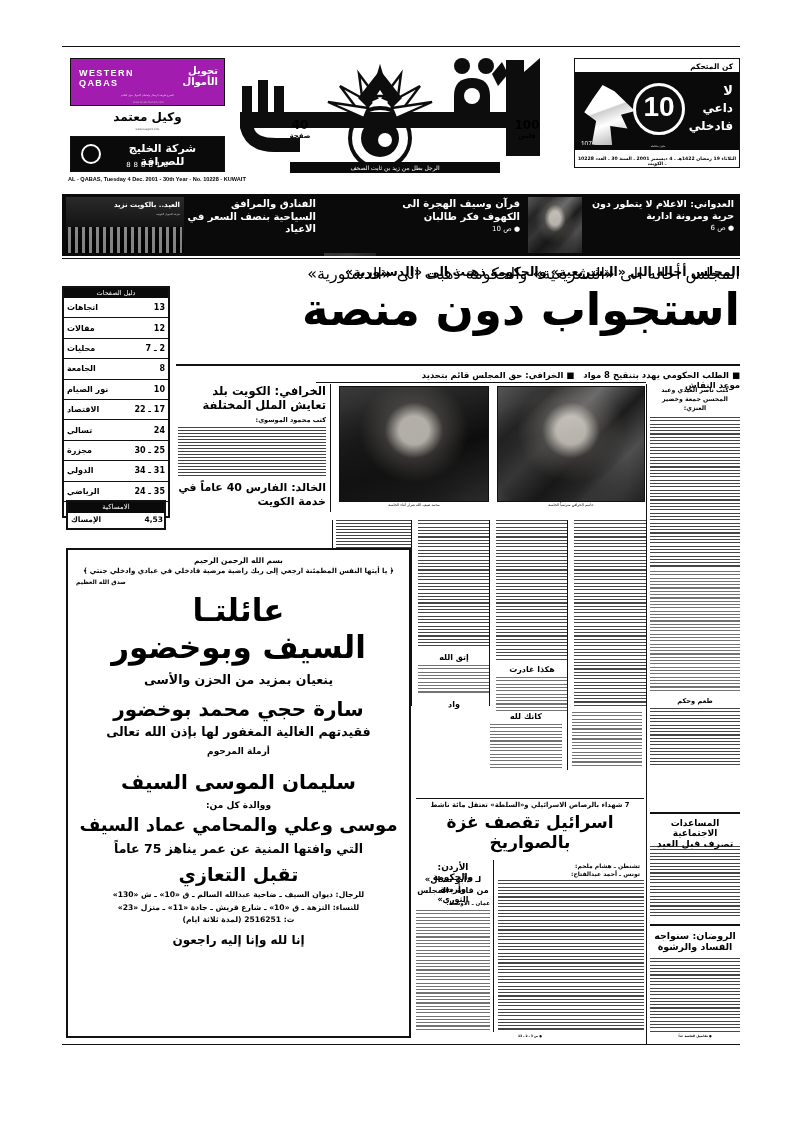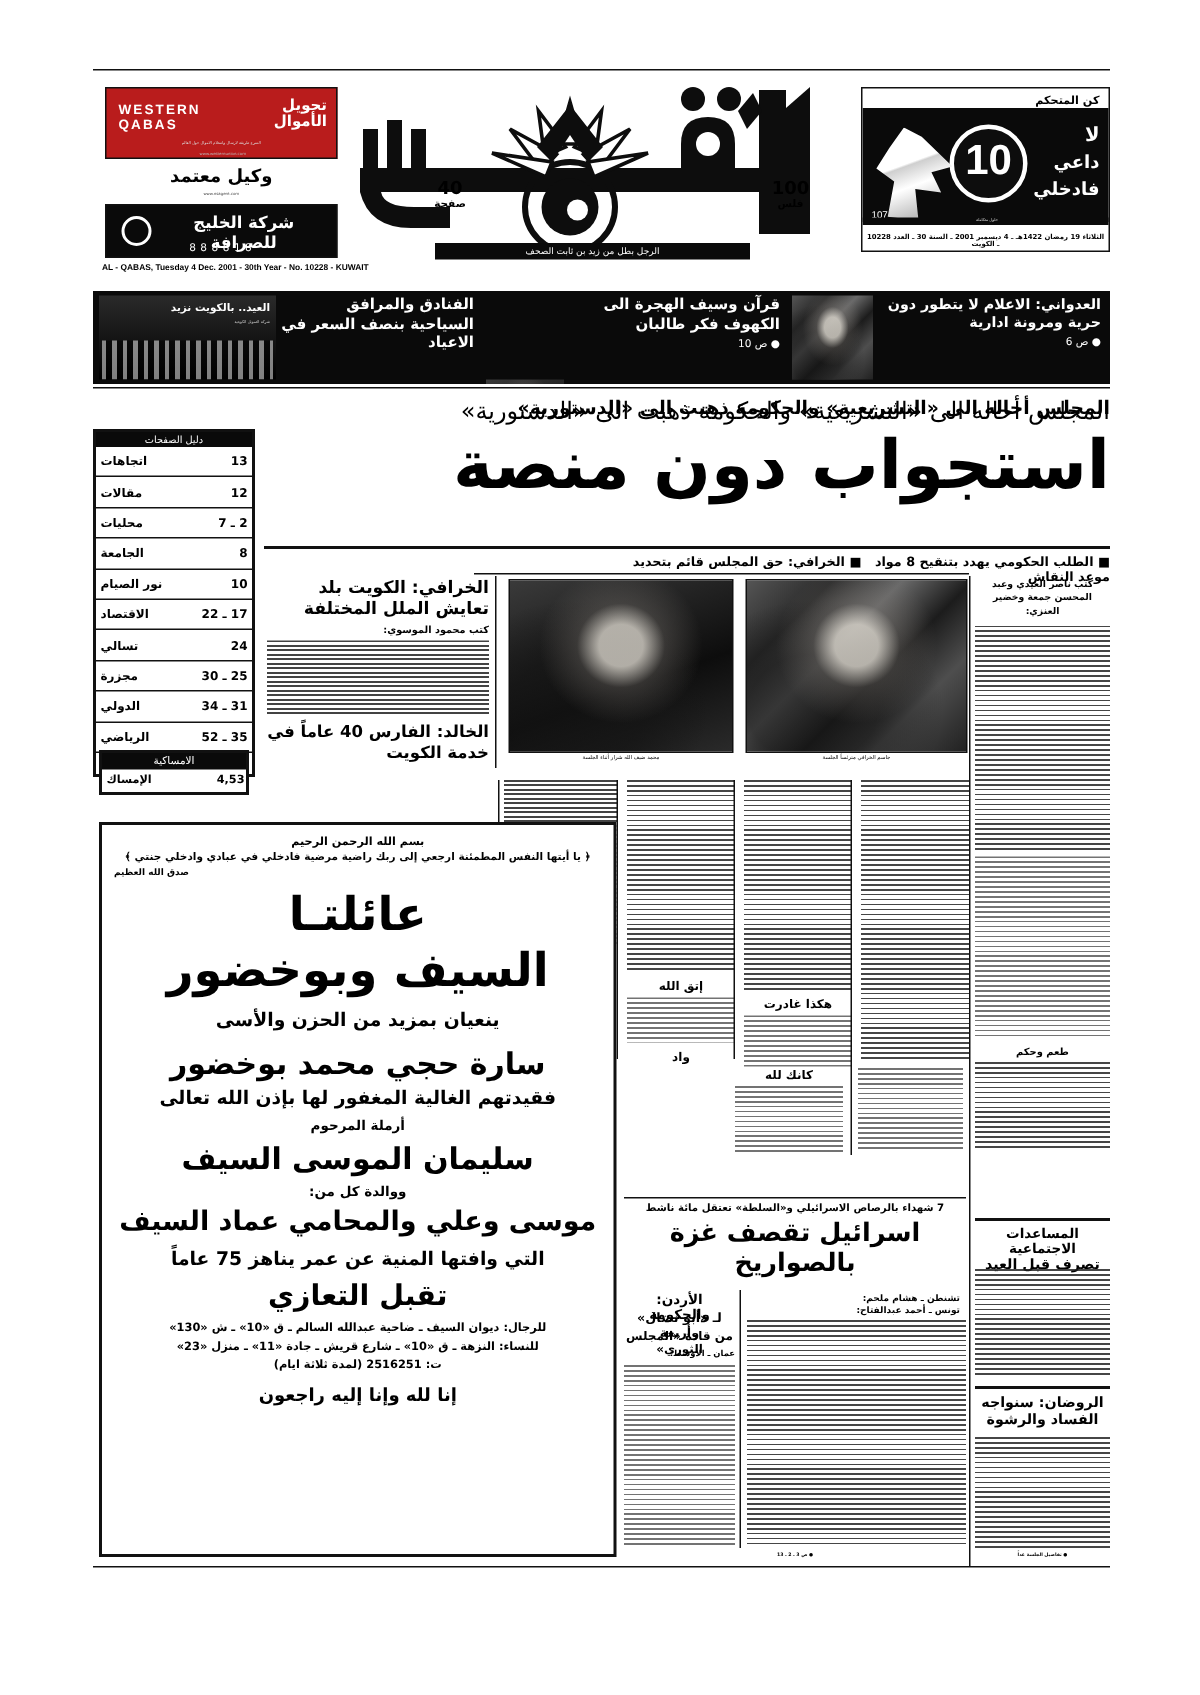--- a/index.html
+++ b/index.html
@@ -39,21 +39,21 @@
       #1a1a1a 0px,#1a1a1a 1.2px,
       rgba(255,255,255,0) 1.2px,rgba(255,255,255,0) 3.0px);
   }
   .paper-noise{
     background-image:
       radial-gradient(circle at 12% 30%, rgba(0,0,0,.05) 0 1px, transparent 1px),
       radial-gradient(circle at 63% 72%, rgba(0,0,0,.04) 0 1px, transparent 1px),
       radial-gradient(circle at 88% 18%, rgba(0,0,0,.05) 0 1px, transparent 1px);
     background-size:37px 29px,41px 33px,53px 47px;
   }
-  .wu-box{background:#b91c1c;color:#fff;}
+  .wu-box{background:#a21caf;color:#fff;}
   .wu-en{font-family:"Liberation Sans",sans-serif;font-weight:700;letter-spacing:1.4px;}
   
   .kicker{font-size:12.5px;font-weight:600;letter-spacing:-.2px;}
   .mainhead{
     font-size:45px;font-weight:700;letter-spacing:-1px;line-height:1.05;
   }
   .subhead{font-size:8.5px;font-weight:700;}
   
   .idx-row{
     display:flex;align-items:center;justify-content:space-between;
@@ -254,21 +254,21 @@
       </div>
       <div class="idx-row">
         <span class="idx-page">25 ـ 30</span>
         <span class="idx-name ar">مجزرة</span>
       </div>
       <div class="idx-row">
         <span class="idx-page">31 ـ 34</span>
         <span class="idx-name ar">الدولي</span>
       </div>
       <div class="idx-row">
-        <span class="idx-page">35 ـ 52</span>
+        <span class="idx-page">35 ـ 24</span>
         <span class="idx-name ar">الرياضي</span>
       </div>
       <div class="idx-row">
         <span class="idx-page">39</span>
         <span class="idx-name ar">بانوراما</span>
       </div>
     </div>
   </div>
 
   <div class="abs bord2" style="left:66px;top:500px;width:100px;height:30px;background:#fff;">
@@ -368,21 +368,21 @@
     <div class="ar" style="font-size:6px;font-weight:700;text-align:left;margin-top:1px;">صدق الله العظيم</div>
 
     <div class="ar ctr ob-big" style="margin-top:8px;">عائلتـا</div>
     <div class="ar ctr ob-big" style="margin-top:2px;">السيف وبوخضور</div>
 
     <div class="ar ctr ob-sm" style="margin-top:8px;">ينعيان بمزيد من الحزن والأسى</div>
     <div class="ar ctr ob-med" style="margin-top:9px;">سارة حجي محمد بوخضور</div>
 
     <div class="ar ctr ob-sm" style="margin-top:3px;">فقيدتهم الغالية المغفور لها بإذن الله تعالى</div>
     <div class="ar ctr ob-xs" style="margin-top:4px;">أرملة المرحوم</div>
-    <div class="ar ctr ob-med" style="margin-top:3px;">سليمان الموسى السيف</div>
+    <div class="ar ctr ob-med" style="margin-top:13px;">سليمان الموسى السيف</div>
     <div class="ar ctr ob-xs" style="margin-top:5px;">ووالدة كل من:</div>
     <div class="ar ctr ob-med" style="margin-top:3px;font-size:18px;">موسى وعلي والمحامي عماد السيف</div>
     <div class="ar ctr ob-sm" style="margin-top:5px;">التي وافتها المنية عن عمر يناهز 75 عاماً</div>
 
     <div class="ar ctr" style="margin-top:6px;font-size:19px;font-weight:700;">تقبل التعازي</div>
 
     <div class="ar ctr ob-note" style="margin-top:4px;">للرجال: ديوان السيف ـ ضاحية عبدالله السالم ـ ق «10» ـ ش «130»</div>
     <div class="ar ctr ob-note" style="margin-top:2px;">للنساء: النزهة ـ ق «10» ـ شارع قريش ـ جادة «11» ـ منزل «23»</div>
     <div class="ar ctr ob-note">ت: 2516251 (لمدة ثلاثة ايام)</div>
 

